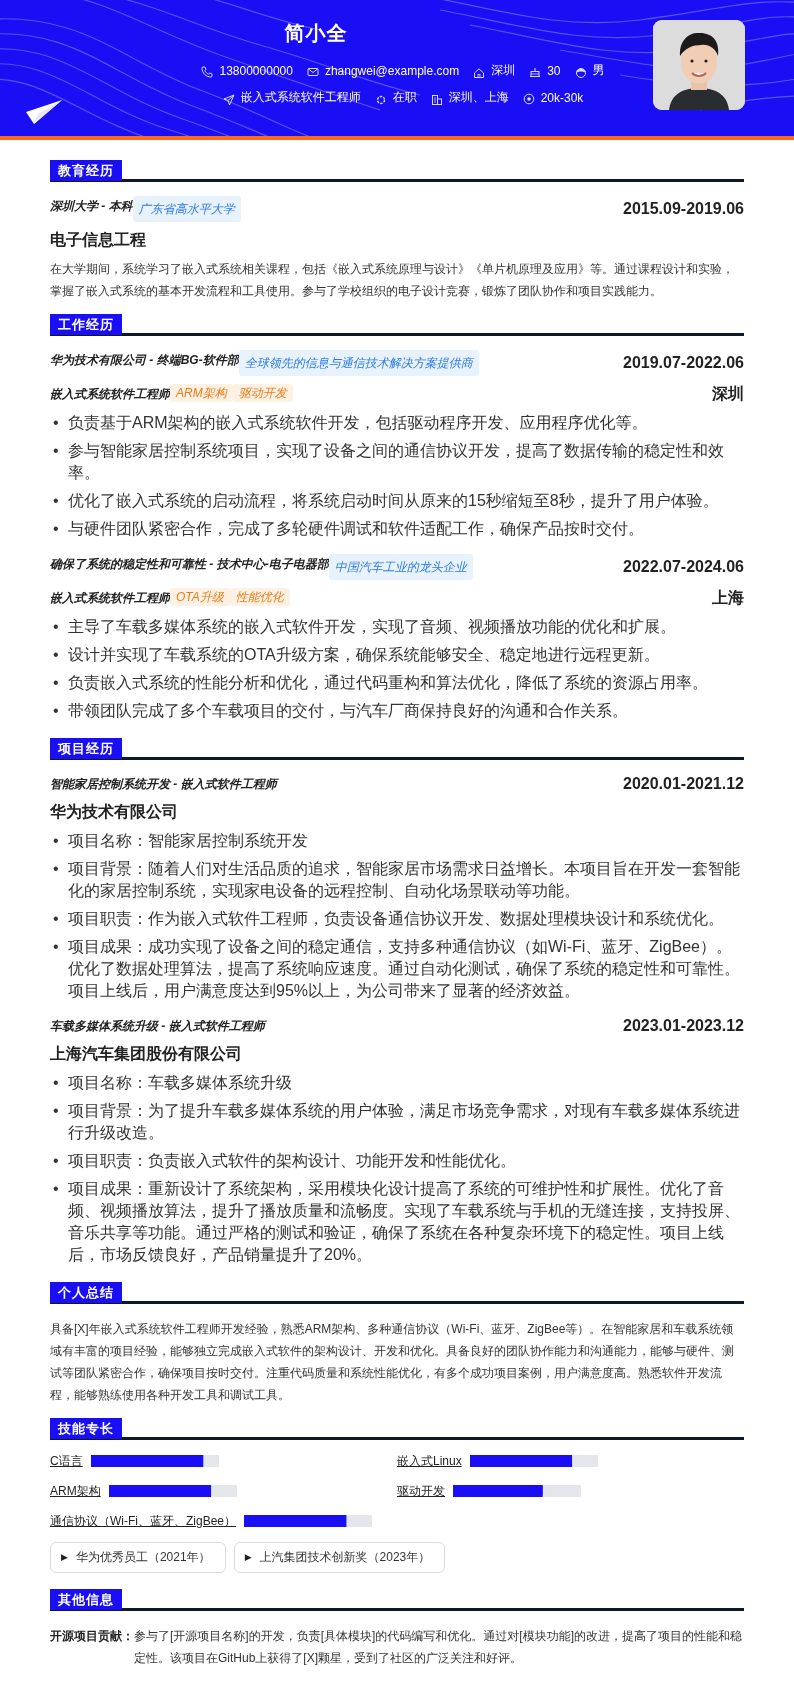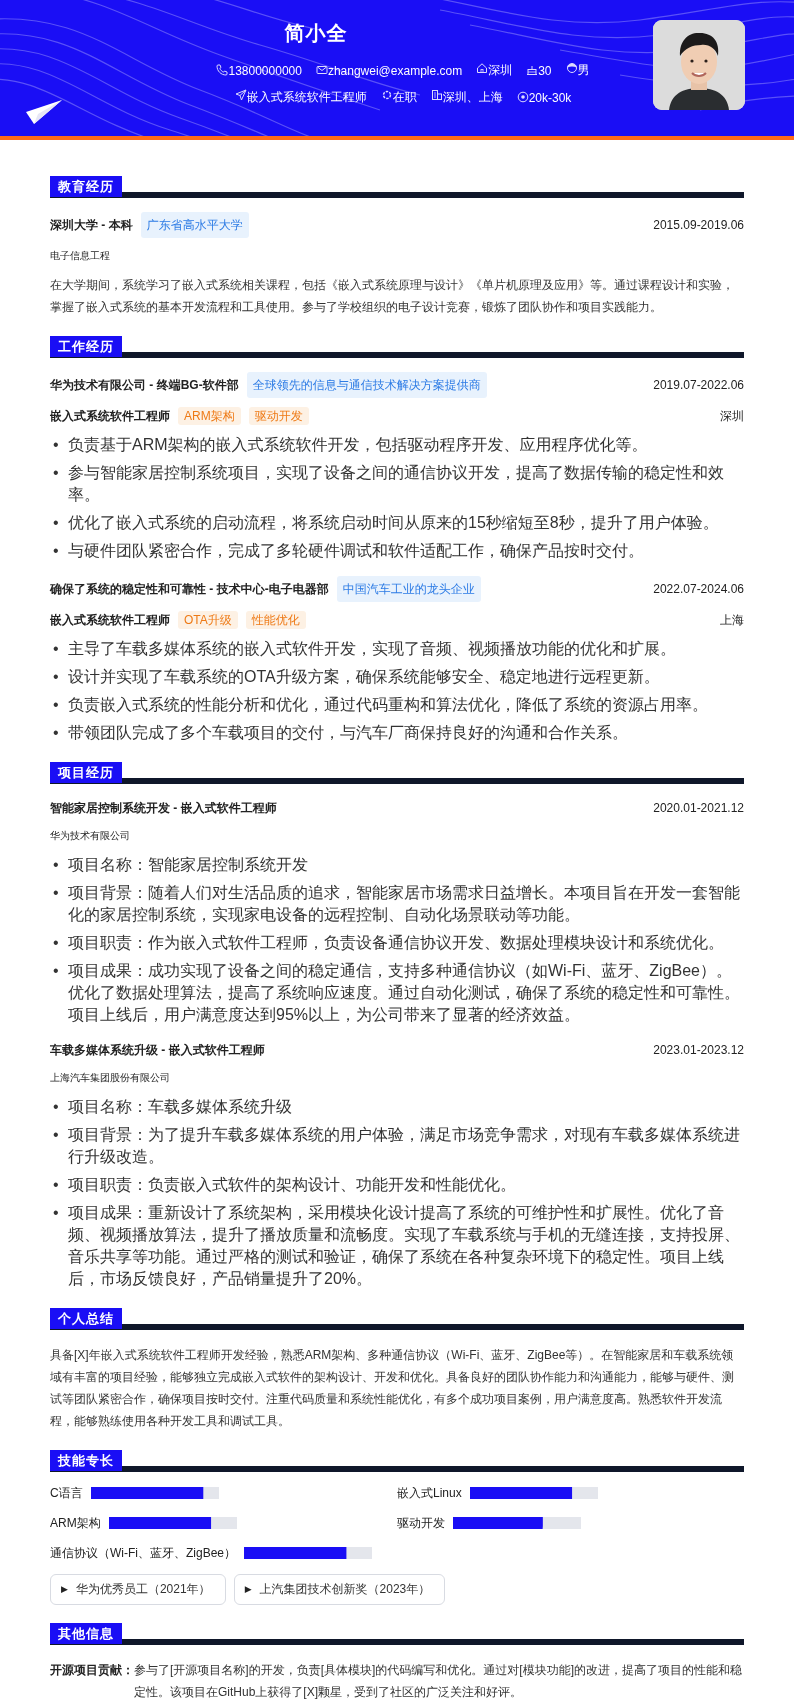--- a/index.html
+++ b/index.html
@@ -8,54 +8,54 @@
 
   .header {
     position: relative; width: 794px; height: 140px; background: #1a0ef5; overflow: hidden;
     border-bottom: 4px solid #ff6a1a;
   }
   .header svg.waves { position: absolute; left: 0; top: 0; width: 794px; height: 140px; }
   .name { position: absolute; left: 0; width: 632px; top: 20px; text-align: center; color: #fff; font-size: 20px; font-weight: bold; letter-spacing: 1px; }
   .info-row { position: absolute; left: 0; width: 794px; text-align: center; color: #fff; font-size: 12px; display: flex; justify-content: center; align-items: center; gap: 14px; }
   .info-row.r1 { top: 62px; padding-left: 12px; }
   .info-row.r2 { top: 89px; padding-left: 12px; }
-  .info-item { display: inline-flex; align-items: flex-start; }
+  .info-item { display: inline-flex; align-items: flex-end; gap: 6px; }
   .info-item .ic { display: inline-block; width: 12px; height: 12px; opacity: 0.85; }
   .plane { position: absolute; left: 24px; top: 98px; width: 40px; height: 28px; }
   .avatar {
     position: absolute; left: 653px; top: 20px; width: 92px; height: 90px; border-radius: 9px;
     background: #dcdcdc; overflow: hidden;
   }
 
   .content { padding: 18px 50px 20px 50px; }
   .section { margin-bottom: 10px; }
-  .sec-head { position: relative; height: 24px; border-bottom: 6px solid #0f172a; margin-bottom: 14px; margin-top: 16px; }
+  .sec-head { position: relative; height: 24px; border-bottom: 3px solid #0f172a; margin-bottom: 14px; }
   .sec-title {
     position: absolute; left: 0; top: 2px; height: 21px; padding: 0 8px; background: #1a0ef5; color: #fff;
     font-size: 13px; font-weight: bold; line-height: 21px; letter-spacing: 1px;
   }
   .sec-title::after {
     content: ""; position: absolute; right: -8px; top: 0; width: 10px; height: 21px;
     background: linear-gradient(90deg, #c9cdf5, #eef0fb); transform: skewX(15deg); z-index: -1;
   }
 
   .row { display: flex; justify-content: space-between; align-items: center; line-height: 20px; margin-bottom: 8px; }
-  .row-left { display: flex; align-items: center; gap: 8px; font-weight: bold; font-size: 12px; }
-  .row-right { font-weight: normal; font-size: 12px; }
+  .row-left { display: flex; align-items: flex-start; font-weight: bold; font-size: 12px; font-style: italic; }
+  .row-right { font-weight: bold; font-size: 16px; }
   .tag-blue { background: #e8f2fd; color: #2c7be5; font-weight: normal; padding: 4px 6px; border-radius: 3px; font-size: 12px; line-height: 18px; }
   .tag-orange { background: #fdf1e4; color: #ee7a16; font-weight: normal; padding: 0 6px; border-radius: 3px; font-size: 12px; line-height: 18px; }
-  .sub { font-weight: normal; font-size: 10px; line-height: 20px; margin-bottom: 8px; }
+  .sub { font-weight: bold; font-size: 16px; line-height: 20px; margin-bottom: 8px; }
   .para { font-size: 12px; line-height: 22px; color: #333; margin-bottom: 8px; }
   ul.bullets { list-style: none; margin-bottom: 10px; }
   ul.bullets li { position: relative; padding-left: 18px; font-size: 16px; line-height: 22px; color: #333; margin-bottom: 6px; }
   ul.bullets li::before { content: "•"; position: absolute; left: 3px; top: 0; color: #333; }
   .job { margin-bottom: 14px; }
 
   .skills { display: grid; grid-template-columns: 1fr 1fr; row-gap: 16px; margin-bottom: 14px; }
-  .skill { display: flex; align-items: center; gap: 8px; font-size: 12px; height: 14px; }
+  .skill { display: flex; align-items: center; gap: 8px; font-size: 12px; height: 14px; text-decoration: underline; }
   .bar { position: relative; width: 128px; height: 12px; background: #e4e6ec; }
   .bar-fill { position: absolute; left: 0; top: 0; height: 12px; background: #1a0ef5; clip-path: polygon(0 0, 100% 0, calc(100% - 0px) 100%, 0 100%); }
   .bar-fill::after { content: ""; position: absolute; right: -4px; top: 0; width: 6px; height: 12px; background: #1a0ef5; transform: skewX(18deg); }
 
   .awards { display: flex; gap: 8px; margin-bottom: 14px; }
   .award { border: 1px solid #d8dbe2; border-radius: 6px; padding: 0 14px 0 10px; height: 31px; line-height: 29px; font-size: 12px; color: #333; display: inline-flex; align-items: center; gap: 8px; }
   .award .tri { font-size: 9px; color: #222; }
 
   .other { display: flex; font-size: 12px; line-height: 22px; color: #333; }
   .other-label { font-weight: bold; color: #222; flex: 0 0 auto; }

